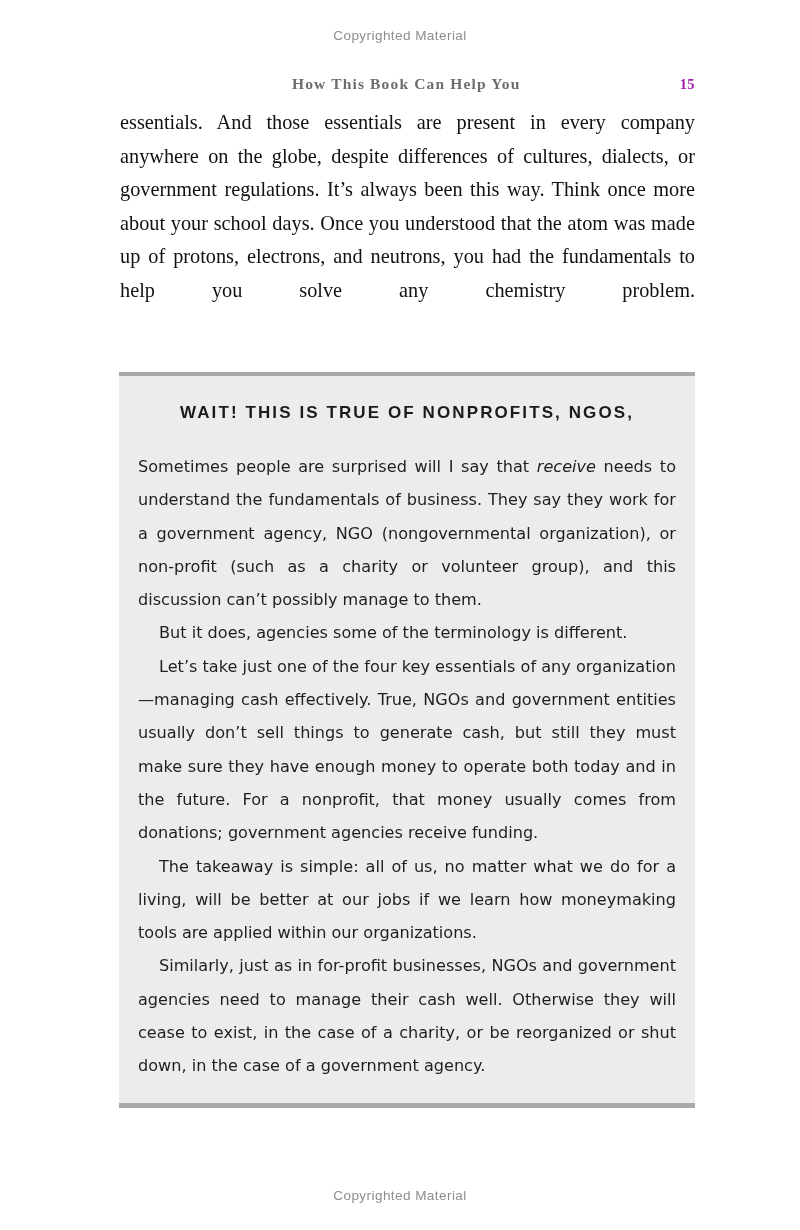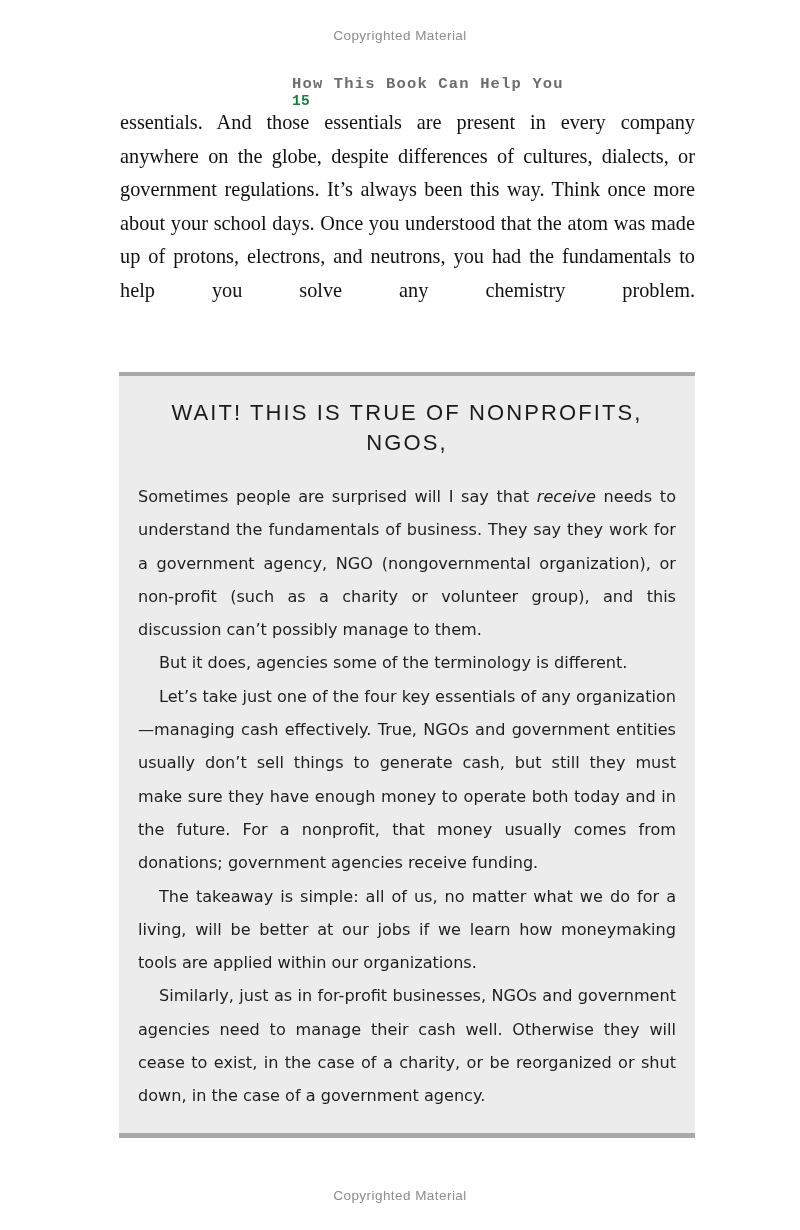--- a/index.html
+++ b/index.html
@@ -39,35 +39,34 @@
 
   
   .running-head {
     position: absolute;
     top: 75px;
     left: 120px;
     width: 575px;
     display: flex;
     align-items: baseline;
     justify-content: space-between;
-    font-family: Liberation Mono, monospace;
-    flex-direction: column;
+    font-family: Liberation Serif, serif;
   }
   .running-head .rh-title {
     font-size: 15.5px;
     font-weight: bold;
     letter-spacing: 1.15px;
     color: #6d6d6d;
     margin-left: 172px;
   }
   .running-head .rh-page {
     font-size: 14.5px;
     font-weight: bold;
     letter-spacing: 0.4px;
-    color: #15803d;
+    color: #a21caf;
   }
 
   
   .body-block {
     position: absolute;
     top: 106px;
     left: 120px;
     width: 575px;
   }
   .body-para {
@@ -99,22 +98,22 @@
   .sidebar-rule-bottom {
     height: 5px;
     background: #a9a9a9;
     width: 100%;
   }
   .sidebar-inner {
     padding: 22px 19px 20px 19px;
   }
   .sidebar-heading {
     font-family: "Liberation Sans", "DejaVu Sans", sans-serif;
-    font-size: 22px;
-    font-weight: normal;
+    font-size: 17px;
+    font-weight: bold;
     letter-spacing: 2.1px;
     color: #1b1b1b;
     text-align: center;
     line-height: 30px;
     margin: 0 0 22px 0;
     text-transform: uppercase;
   }
   .sidebar-heading .hl {
     display: block;
   }

